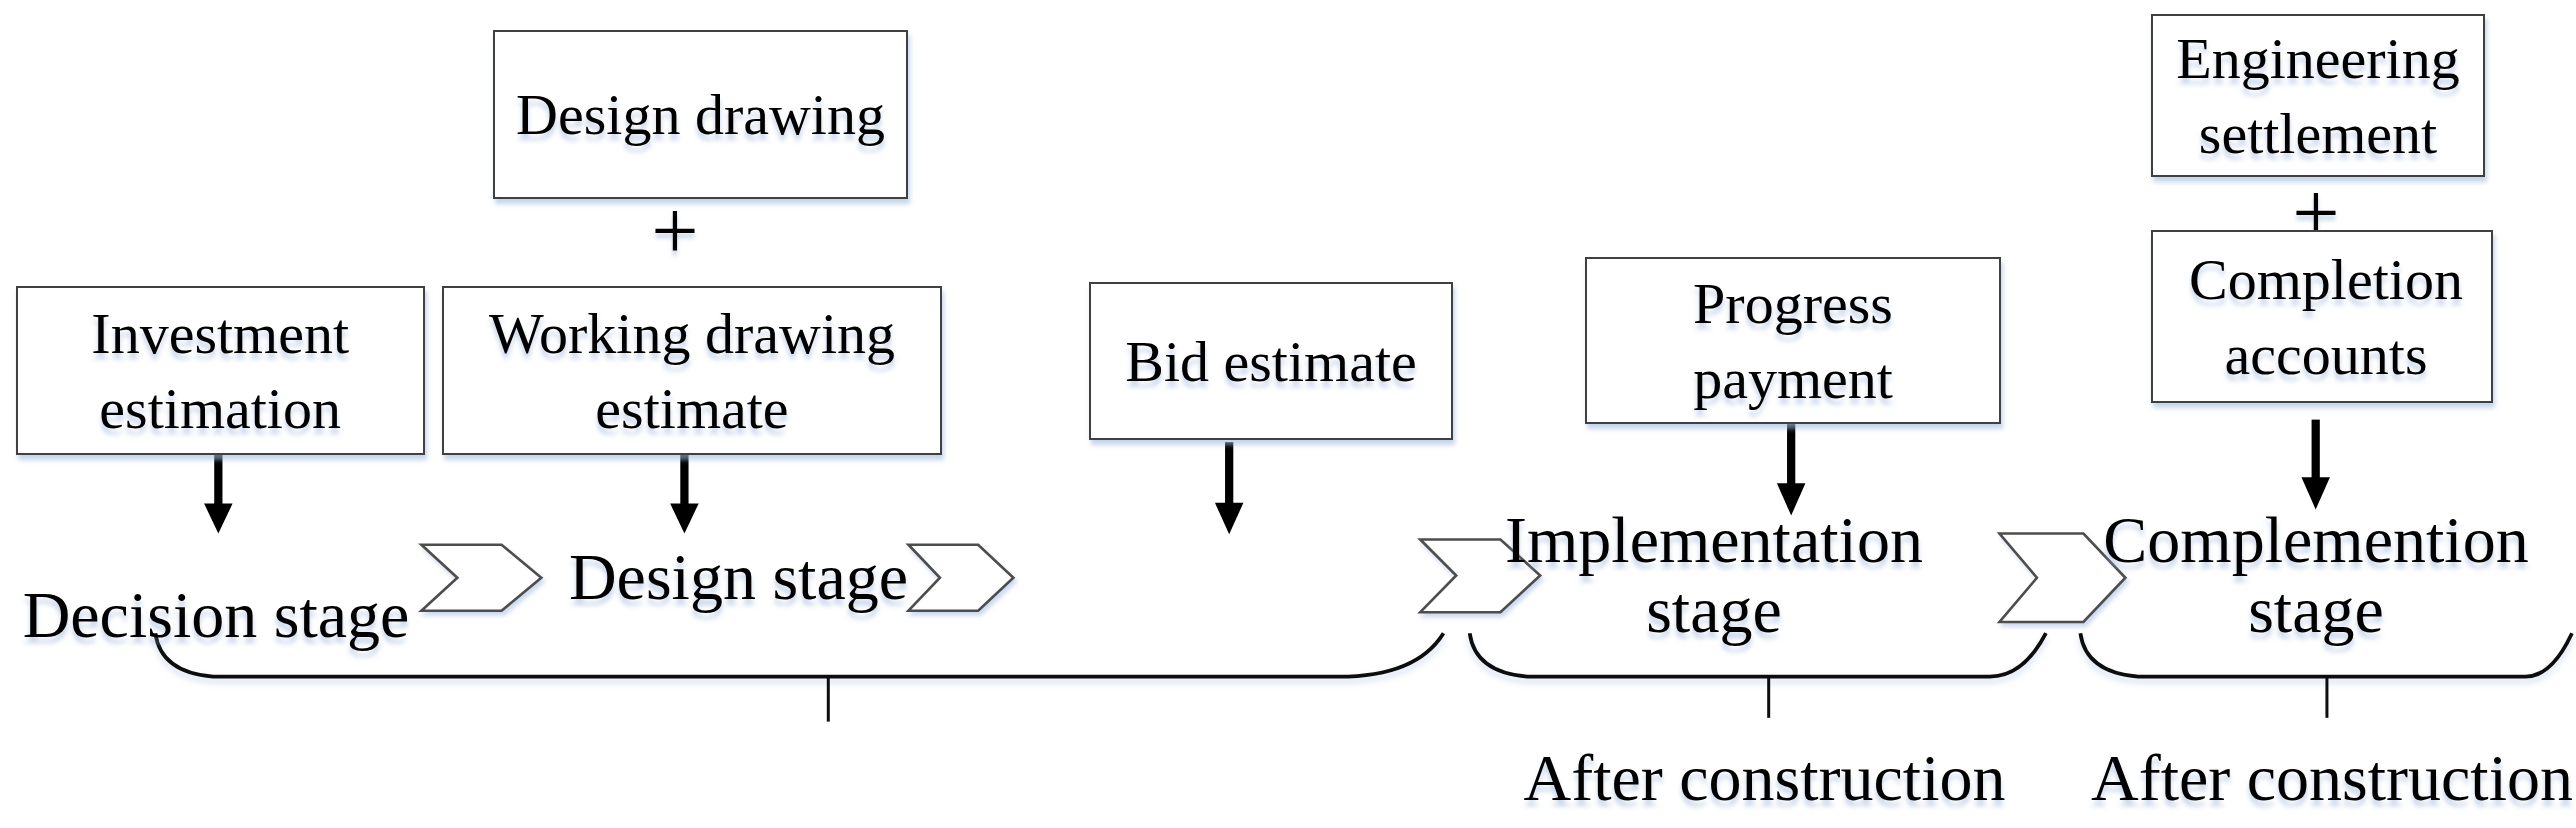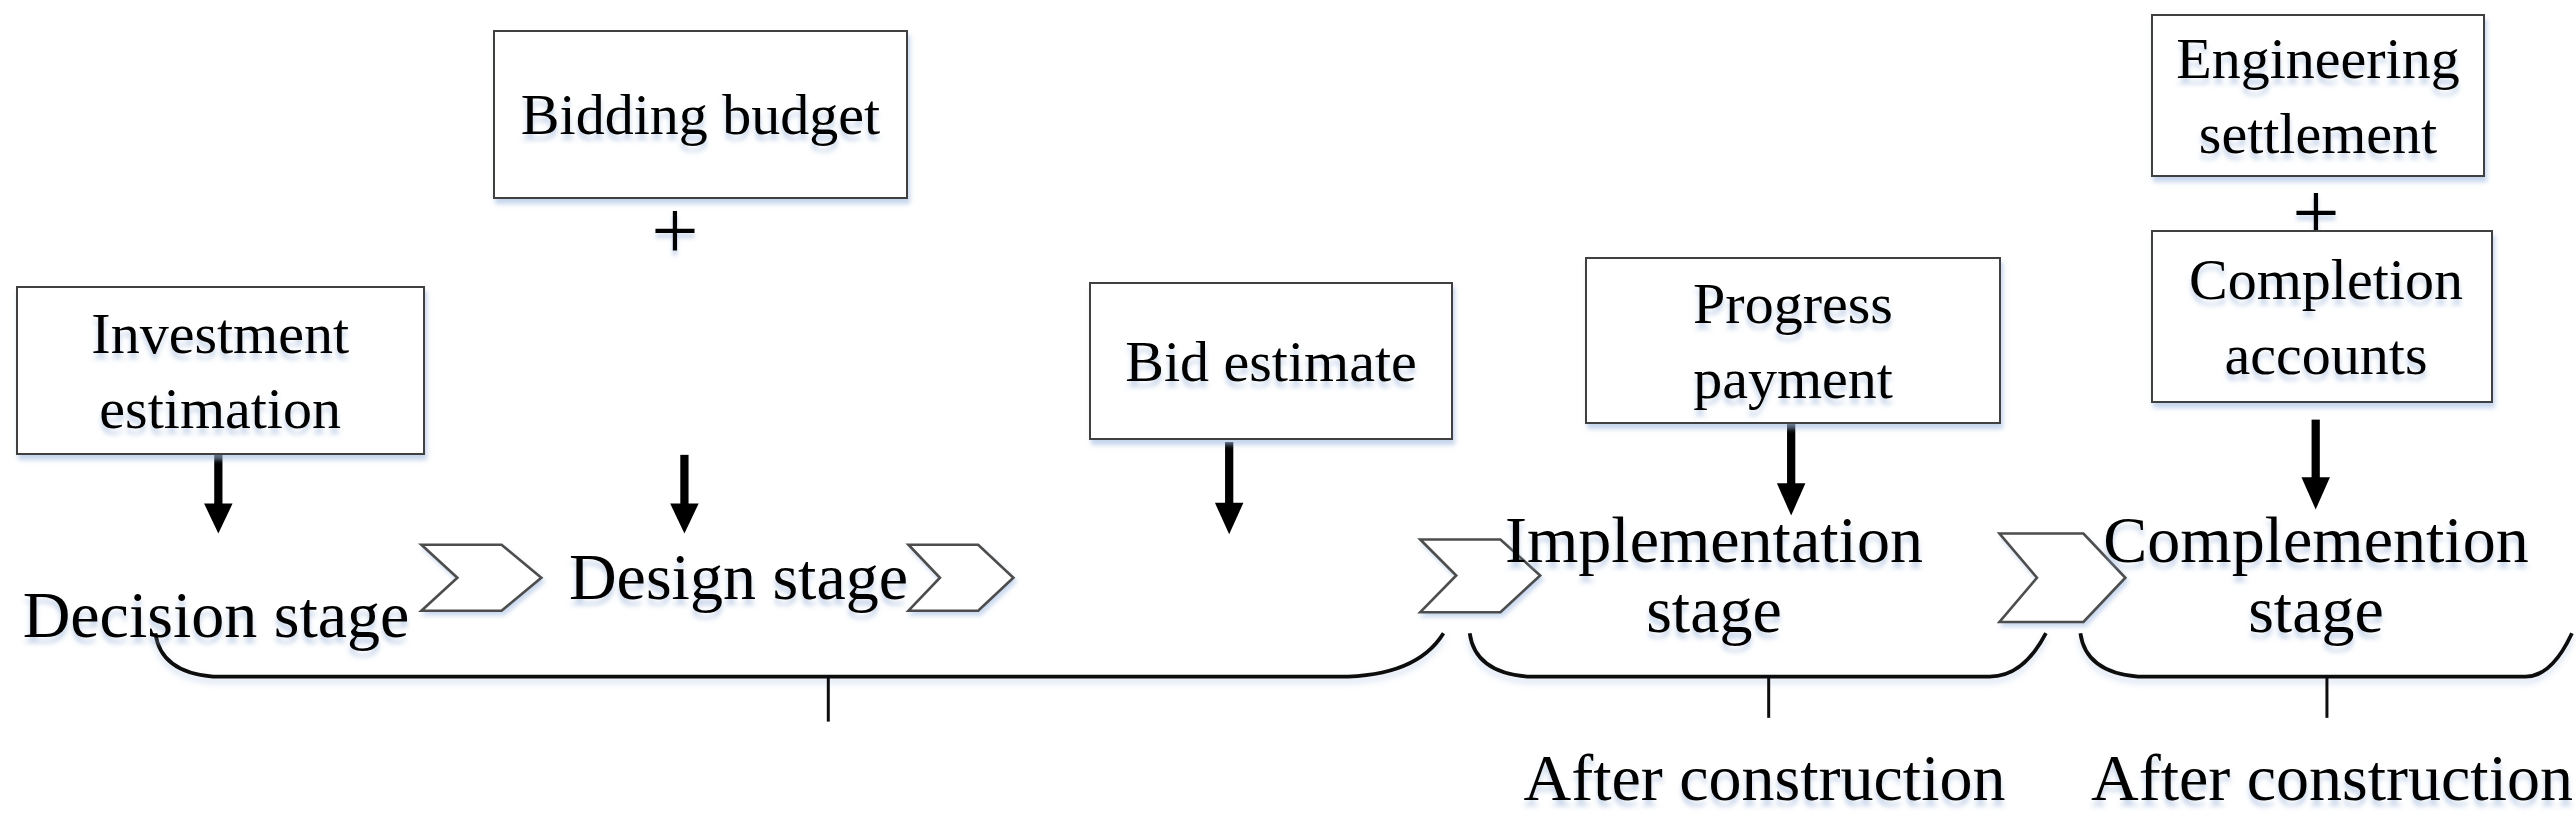--- a/index.html
+++ b/index.html
@@ -98,25 +98,29 @@
     <path class="brace" d="M 2776 845 Q 2783 897 2853 903 L 3370 903 Q 3405 903 3432 845"></path>
     <line class="tick" x1="3105" y1="903" x2="3105" y2="958"></line>
   </svg>
 
   <div class="box" style="left:15.7px;top:286px;width:405px;height:165px;">
     <span>Investment
 estimation</span>
   </div>
 
   <div class="box" style="left:493px;top:30px;width:411px;height:165px;">
-    <span>Bidding budget</span>
+    <span>Design drawing</span>
   </div>
 
   <div class="plus" style="left:630px;top:189px;width:90px;">+</div>
 
+  <div class="box" style="left:442px;top:286px;width:496px;height:165px;">
+    <span>Working drawing
+estimate</span>
+  </div>
 
   <div class="box" style="left:1049px;top:282px;width:360px;height:154px;margin-left:40px;">
     <span>Bid estimate</span>
   </div>
 
   <div class="box" style="left:1585px;top:257px;width:412px;height:163px;">
     <span>Progress
 payment</span>
   </div>
 

